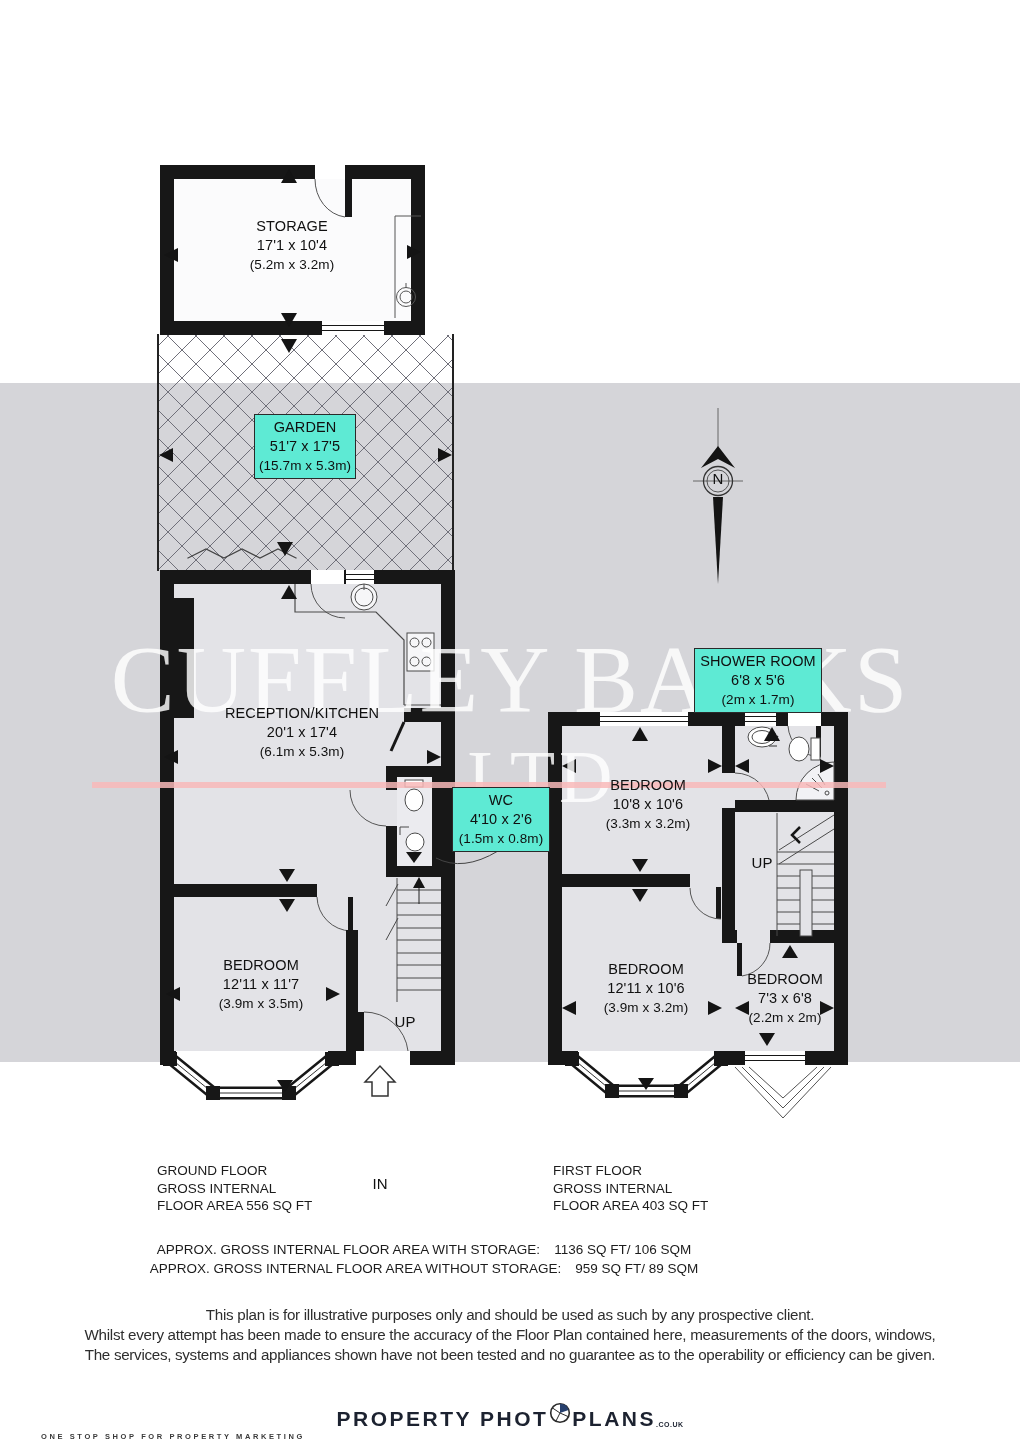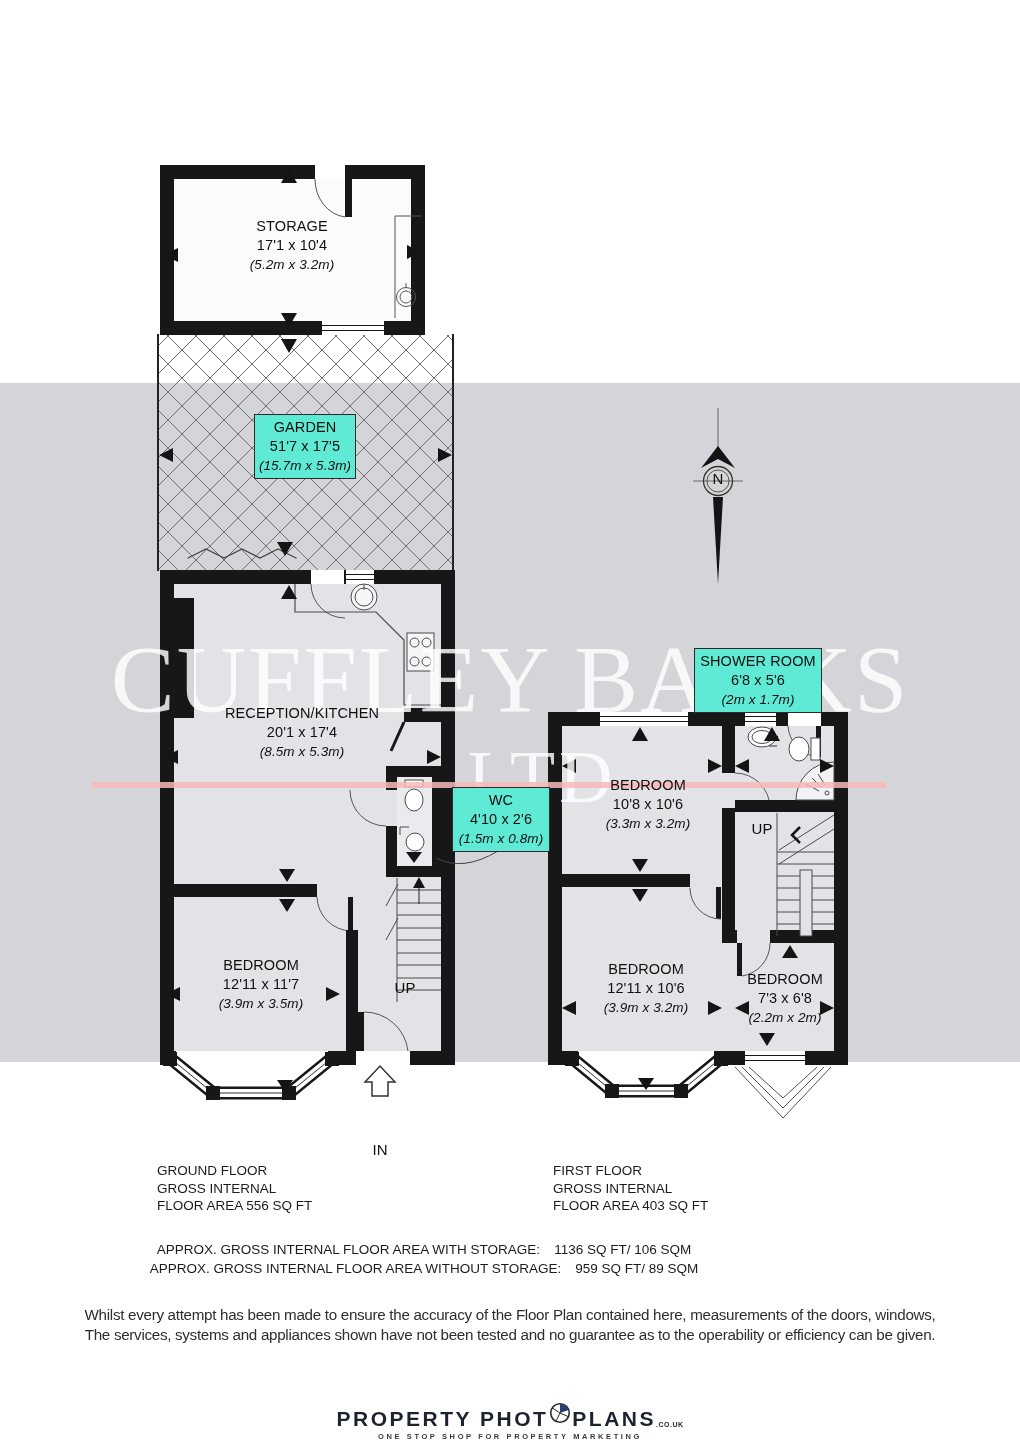--- a/index.html
+++ b/index.html
@@ -11,37 +11,37 @@
        font-family:"Liberation Serif",serif;font-size:96px;line-height:1.05;letter-spacing:2px;
        color:rgba(255,255,255,0.82);white-space:nowrap;}
   .wm2{position:absolute;left:0;top:740px;width:1020px;text-align:center;z-index:5;pointer-events:none;
        font-family:"Liberation Serif",serif;font-size:74px;line-height:1;letter-spacing:4px;
        color:rgba(255,255,255,0.82);padding-left:32px;}
   .redline{position:absolute;left:92px;top:782px;width:794px;height:6px;z-index:6;
        background:rgba(248,184,184,0.85);pointer-events:none;}
   
   .room-label{position:absolute;text-align:center;font-size:14.5px;line-height:19px;z-index:10;
        letter-spacing:0.1px;color:#101010;}
-  .room-label .metric{font-size:13.5px;font-style:italic;}
+  .room-label .metric{font-size:13.5px;}
   .boxed{background:#5eead4;border:1.5px solid #2a2a2a;padding:3px 2px;}
-  .small-note{position:absolute;text-align:center;font-size:15px;z-index:10;color:#101010;}
+  .small-note{position:absolute;text-align:center;font-size:15px;z-index:10;color:#101010;margin-top:34px;}
   .north-n{position:absolute;left:708px;top:470px;width:20px;text-align:center;font-size:15px;z-index:10;}
   
   .floor-summary{position:absolute;font-size:13.5px;line-height:17.5px;z-index:10;color:#1c1c1c;}
   .totals{position:absolute;left:0;top:1240px;width:848px;text-align:center;font-size:13.5px;
        line-height:19px;z-index:10;color:#1c1c1c;}
   .totals .gap{margin-left:14px;}
   .disclaimer{position:absolute;left:0;top:1305px;width:1020px;text-align:center;font-size:15.2px;
        line-height:19.8px;letter-spacing:-0.3px;color:#2e2e2e;z-index:10;}
   
   .logo{position:absolute;left:0;top:1394px;width:1020px;z-index:10;}
   .logo-row{display:flex;justify-content:center;align-items:center;}
   .logo-main{font-weight:800;font-size:21px;letter-spacing:2.5px;color:#1c2230;margin-top:13px;}
   .logo-suffix{font-size:7px;color:#1c2230;align-self:flex-end;margin-bottom:3px;letter-spacing:0.5px;font-weight:700;}
-  .logo-tag{text-align:center;font-size:7.5px;letter-spacing:2.6px;color:#3a3a3a;margin-top:1px;font-weight:700;}
+  .logo-tag{font-size:7.5px;letter-spacing:2.6px;color:#3a3a3a;margin-top:1px;font-weight:700;padding-left:41px;}
   .aperture{margin:0 1px;}
 </style>
 </head>
 <body>
 
 <div class="canvas">
 
 <svg class="plan" width="1020" height="1443" viewBox="0 0 1020 1443" xmlns="http://www.w3.org/2000/svg">
   <defs>
     <pattern id="hatch" width="28" height="28" patternUnits="userSpaceOnUse">
@@ -290,21 +290,21 @@
 
 <div class="room-label boxed" style="left:254px;top:414px;width:96px;">
   <div>GARDEN</div>
   <div>51'7 x 17'5</div>
   <div class="metric">(15.7m x 5.3m)</div>
 </div>
 
 <div class="room-label" style="left:212px;top:704px;width:180px;">
   <div>RECEPTION/KITCHEN</div>
   <div>20'1 x 17'4</div>
-  <div class="metric">(8.5m x 5.3m)</div>
+  <div class="metric">(6.1m x 5.3m)</div>
 </div>
 
 <div class="room-label boxed" style="left:452px;top:787px;width:92px;">
   <div>WC</div>
   <div>4'10 x 2'6</div>
   <div class="metric">(1.5m x 0.8m)</div>
 </div>
 
 <div class="room-label" style="left:181px;top:956px;width:160px;">
   <div>BEDROOM</div>
@@ -355,20 +355,21 @@
 <div class="totals">
   <div>
     <span>APPROX. GROSS INTERNAL FLOOR AREA WITH STORAGE:</span><span class="gap">1136 SQ FT/  106 SQM</span>
   </div>
   <div>
     <span>APPROX. GROSS INTERNAL FLOOR AREA WITHOUT STORAGE:</span><span class="gap">959 SQ FT/  89 SQM</span>
   </div>
 </div>
 
 <div class="disclaimer">
+  <div>This plan is for illustrative purposes only and should be used as such by any prospective client.</div>
   <div>Whilst every attempt has been made to ensure the accuracy of the Floor Plan contained here, measurements of the doors, windows,</div>
   <div>The services, systems and appliances shown have not been tested and no guarantee as to the operability or efficiency can be given.</div>
 </div>
 
 <div class="logo">
   <div class="logo-row">
     <span class="logo-main">PROPERTY PHOT</span>
     <svg class="aperture" width="22" height="22" viewBox="0 0 22 22">
       <circle cx="11" cy="11" r="9.3" fill="#ffffff" stroke="#2a2a2a" stroke-width="1.6"></circle>
       <path d="M11,1.8 A9.2,9.2 0 0 1 19.6,8 L11,11 Z" fill="#27406e"></path>

